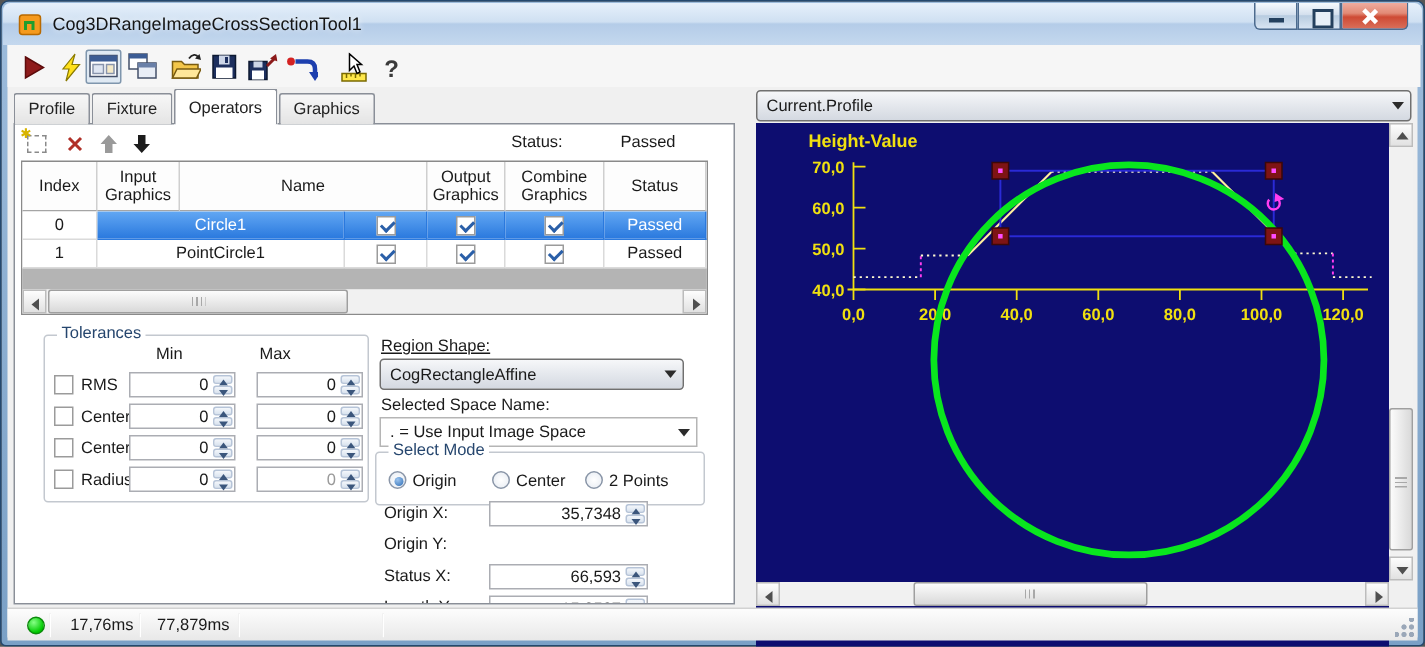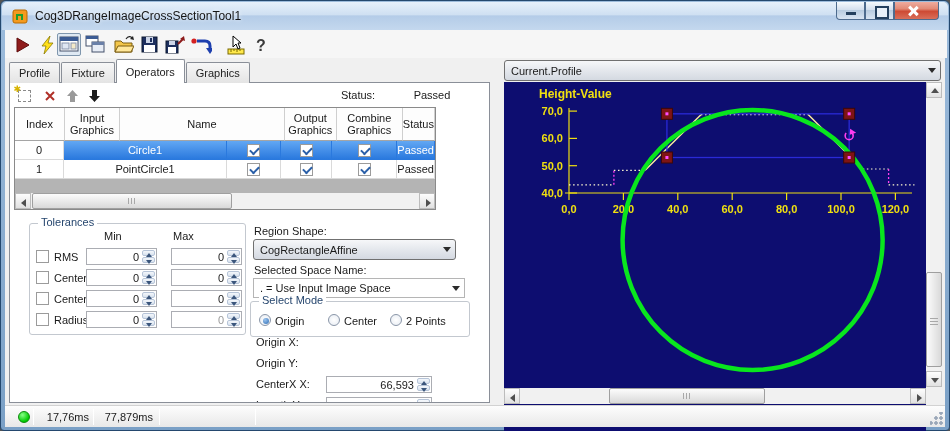--- a/index.html
+++ b/index.html
@@ -36,21 +36,21 @@
        background:linear-gradient(#f7f7f7,#e4e4e4);color:#222;}
   .tab.active{height:24px;background:#fff;z-index:5;box-shadow:0 2px 0 #fff;}
   
   .lpanel{position:absolute;left:8px;top:81px;width:481px;height:321px;background:#fff;
           border:1px solid #8a8f98;overflow:hidden;z-index:2;}
   .opbar-icon{position:absolute;top:4px;width:18px;height:17px;display:flex;align-items:center;justify-content:center;}
   .newbox{width:13px;height:12px;border:1px dashed #8a8a8a;position:relative;}
   .newstar{position:absolute;left:-5px;top:-7px;color:#d8b400;font-size:9px;}
   .statusbox{position:absolute;top:3px;height:18px;background:#fff;display:flex;align-items:center;justify-content:center;}
   
-  .table{position:absolute;left:4px;top:24px;width:422px;height:103px;border:1px solid #8a8a8a;
+  .table{position:absolute;left:4px;top:24px;width:458px;height:103px;border:1px solid #8a8a8a;
          background:#fff;display:flex;flex-direction:column;}
   .thead{display:flex;height:33px;background:#fdfdfd;}
   .th{border-right:1px solid #cfcfcf;border-bottom:1px solid #a5a5a5;display:flex;align-items:center;
       justify-content:center;text-align:center;line-height:12px;}
   .trow{display:flex;height:19px;background:#fff;}
   .td{border-right:1px solid #dadada;border-bottom:1px solid #dadada;display:flex;align-items:center;justify-content:center;}
   .trow.sel .td.hl{background:linear-gradient(#62a7f3,#2a79de);color:#fff;border-color:#2a79de;}
   .c0{width:50px;}.c1{width:165px;}.c2{width:55px;}.c3{width:52px;}.c4{width:66px;}.c5{flex:1;}
   .tfill{flex:1;background:#b4b4b4;}
   
@@ -382,21 +382,21 @@
       </div>
       <div class="spin dis" style="left:141px;top:87px;width:71px;">
         <span class="spin-val">0</span>
         <span class="spin-btns">
               <span class="sbn up"></span>
               <span class="sbn dn"></span>
             </span>
       </div>
     </div>
 
-    <span class="slabel" style="left:244px;top:142px;">Region Shape:</span>
+    <span class="slabel" style="left:244px;top:142px;text-decoration:underline;">Region Shape:</span>
     <div class="combo combo3d" style="left:243px;top:156px;width:203px;height:21px;">
       <span>CogRectangleAffine</span>
       <span class="carrow"></span>
     </div>
     <span class="slabel" style="left:244px;top:181px;">Selected Space Name:</span>
     <div class="combo comboflat" style="left:243px;top:195px;width:212px;height:20px;">
       <span>. = Use Input Image Space</span>
       <span class="carrow"></span>
     </div>
 
@@ -404,22 +404,29 @@
       <span class="group-legend" style="background:#fff;">Select Mode</span>
       <span class="radio on" style="left:8px;top:12px;"></span>
       <span class="rlabel" style="left:24px;top:13px;">Origin</span>
       <span class="radio" style="left:77px;top:12px;"></span>
       <span class="rlabel" style="left:93px;top:13px;">Center</span>
       <span class="radio" style="left:139px;top:12px;"></span>
       <span class="rlabel" style="left:155px;top:13px;">2 Points</span>
     </div>
 
     <span class="slabel" style="left:246px;top:253px;">Origin X:</span>
+    <div class="spin" style="left:316px;top:251px;width:106px;">
+      <span class="spin-val">35,7348</span>
+      <span class="spin-btns">
+            <span class="sbn up"></span>
+            <span class="sbn dn"></span>
+          </span>
+    </div>
     <span class="slabel" style="left:246px;top:274px;">Origin Y:</span>
-    <span class="slabel" style="left:246px;top:295px;">CenterX X:</span>
+    <span class="slabel" style="left:246px;top:295px;">Status X:</span>
     <div class="spin" style="left:316px;top:293px;width:106px;">
       <span class="spin-val">66,593</span>
       <span class="spin-btns">
             <span class="sbn up"></span>
             <span class="sbn dn"></span>
           </span>
     </div>
     <span class="slabel" style="left:246px;top:316px;">Length Y:</span>
     <div class="spin" style="left:316px;top:314px;width:106px;">
       <span class="spin-val">15,3537</span>

